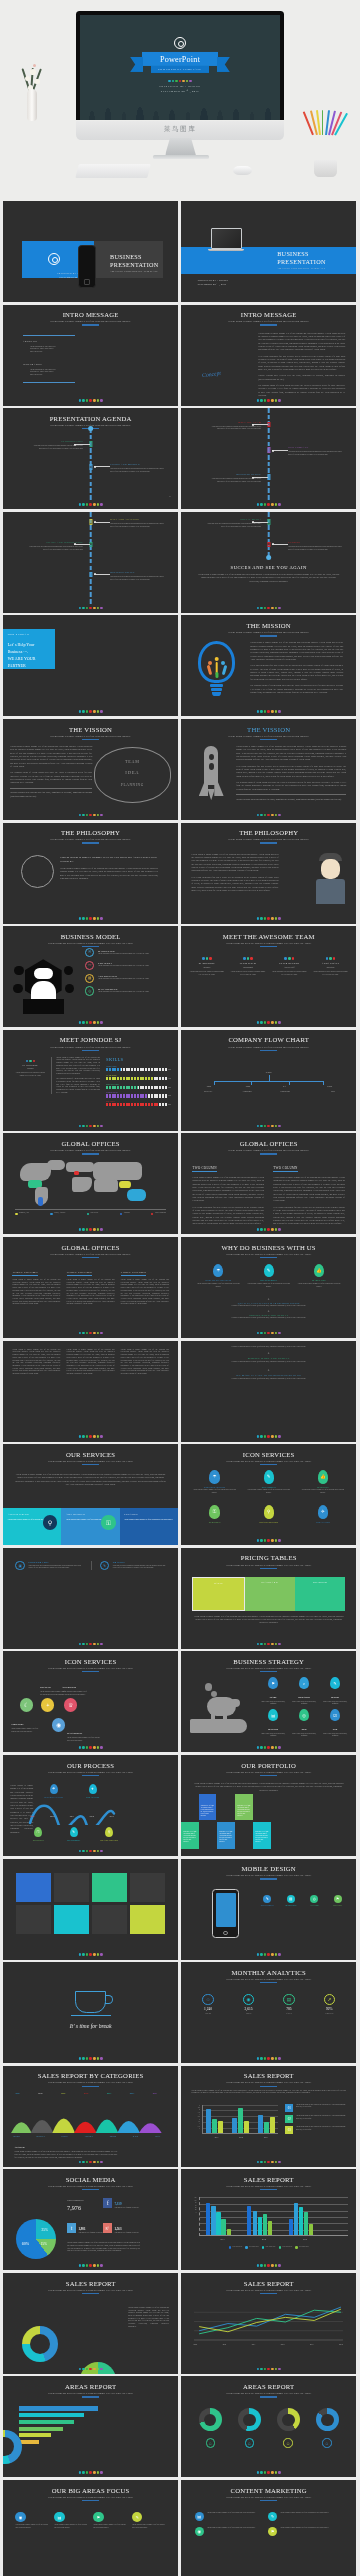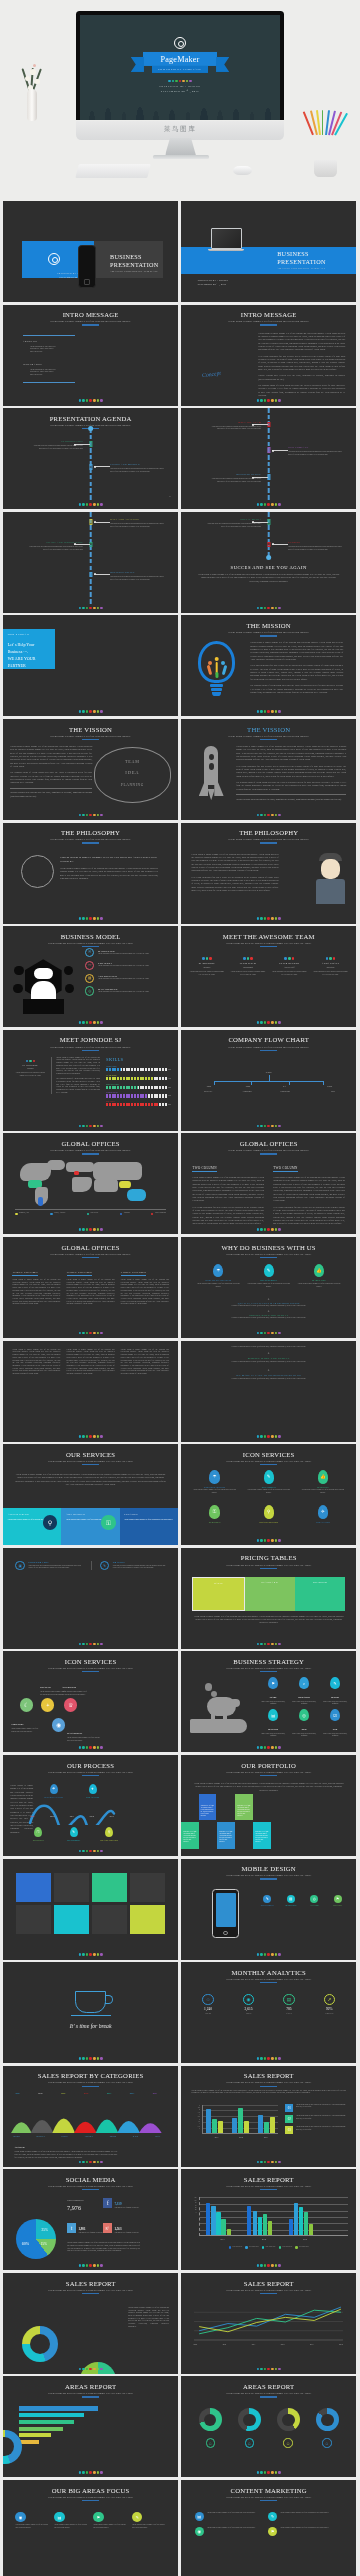--- a/index.html
+++ b/index.html
@@ -135,21 +135,21 @@
       <div class="v"></div>
     </div>
 
     <div class="hero-monitor">
       <div class="hero-screen">
         <div class="hero-trees"></div>
         <div class="hero-center">
           <div class="target-icon"></div>
           <div class="ribbon">
             <span class="ribbon-tail-l"></span><span class="ribbon-tail-r"></span>
-            <div class="ribbon-main">PageMaker</div>
+            <div class="ribbon-main">PowerPoint</div>
             <div class="ribbon-sub">POWERPOINT  TEMPLATE</div>
           </div>
           <div style="margin-top:6.7px">
             <div class="dots">
               <i style="background:#1fa7c8"></i>
                 <i style="background:#18b89c"></i>
                 <i style="background:#3bb54a"></i>
               <i style="background:#d6252b"></i>
                 <i style="background:#e8a33d"></i>
                 <i style="background:#8cc63f"></i>

